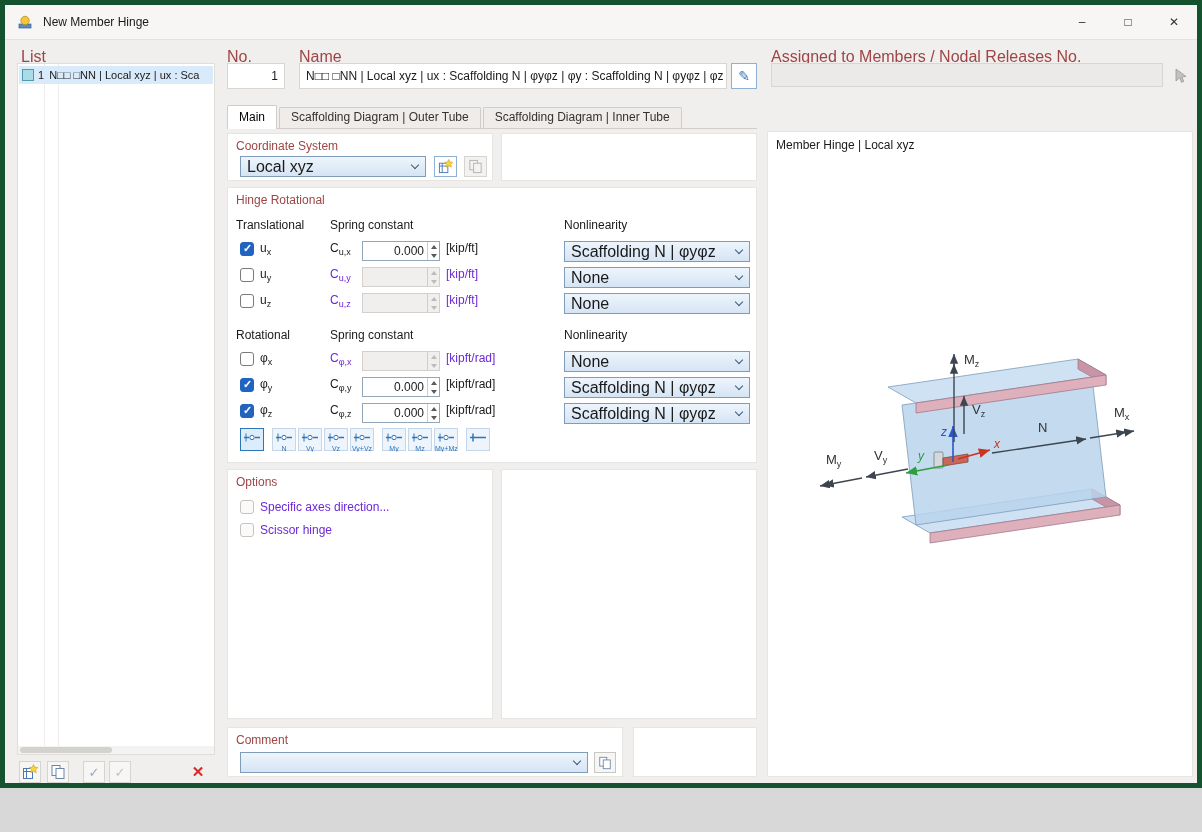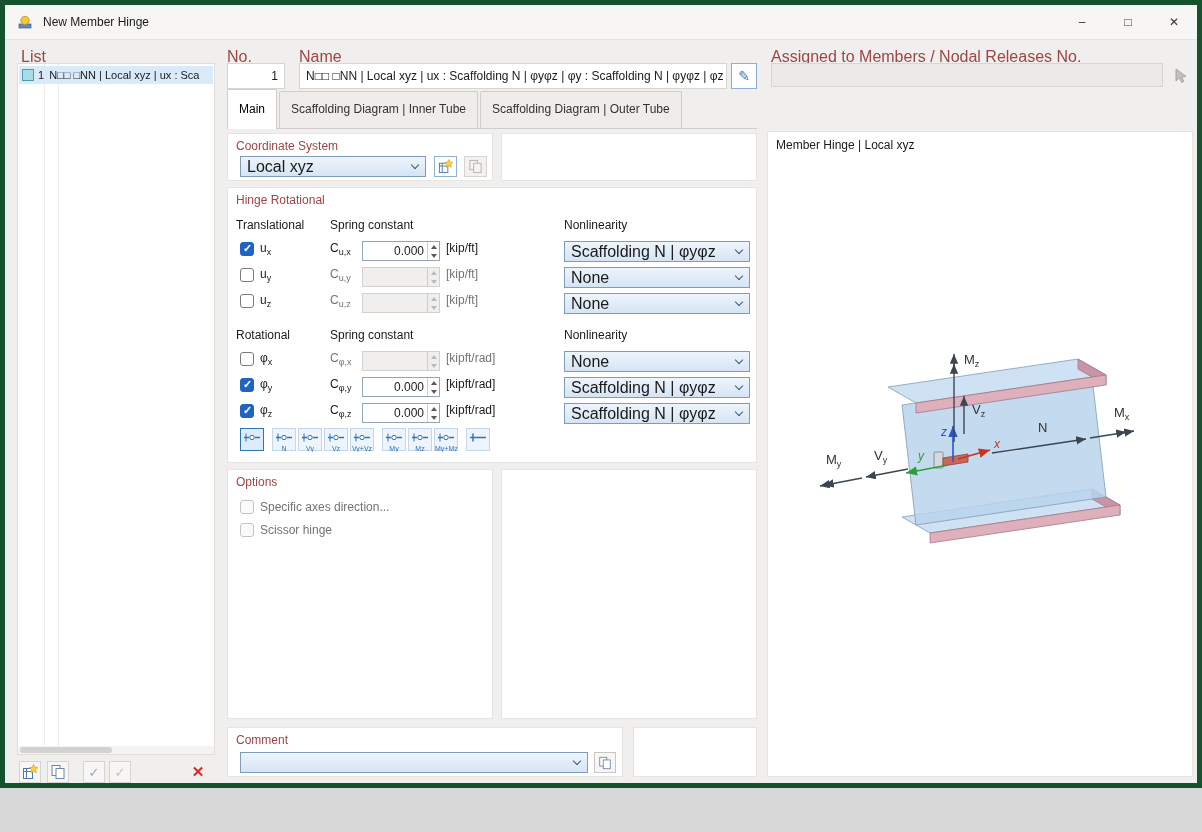--- a/index.html
+++ b/index.html
@@ -22,21 +22,21 @@
   .hbox{position:absolute;background:#fff;border:1px solid #d8d6d3;box-sizing:border-box;overflow:hidden;white-space:nowrap;}
   .noval{position:absolute;right:6px;top:0;line-height:24px;}
   .nameval{display:block;padding:0 6px;line-height:24px;font-size:12px;overflow:hidden;white-space:nowrap;}
   .assignedbox{background:#eceae8;}
   .iconbtn{position:absolute;box-sizing:border-box;display:flex;align-items:center;justify-content:center;background:#fff;border:1px solid #8fb0d4;}
   .iconbtn.dis{border-color:#d6d4d1;background:#f3f2f0;}
   .flatbtn{position:absolute;display:flex;align-items:center;justify-content:center;}
 
   
   .tabs{position:absolute;left:222px;top:100px;width:530px;height:23px;border-bottom:1px solid #cfccc9;display:flex;align-items:flex-end;}
-  .tab{height:20px;line-height:19px;padding:8px 11px;background:#efecea;border:1px solid #cfccc9;border-bottom:none;margin-right:2px;font-size:12px;color:#333;border-radius:2px 2px 0 0;}
+  .tab{height:20px;line-height:19px;padding:0 11px;background:#efecea;border:1px solid #cfccc9;border-bottom:none;margin-right:2px;font-size:12px;color:#333;border-radius:2px 2px 0 0;}
   .tab.active{height:23px;line-height:22px;background:#ffffff;margin-bottom:-1px;color:#000;}
 
   
   .dd{position:absolute;height:21px;box-sizing:border-box;border:1px solid #7f9db9;background:linear-gradient(#eef5fc,#d5e4f4);line-height:19px;padding:0 18px 0 6px;font-size:16px;overflow:hidden;white-space:nowrap;}
   .dd::after{content:"";position:absolute;right:7px;top:5px;width:5px;height:5px;border-right:1.6px solid #3a5a7a;border-bottom:1.6px solid #3a5a7a;transform:rotate(45deg);}
 
   
   .cb{position:absolute;width:14px;height:14px;border:1px solid #7a7a7a;border-radius:3px;background:#fff;box-sizing:border-box;}
   .cb.on{background:#2064c0;border-color:#2064c0;}
   .cb.on::after{content:"✓";color:#fff;font-size:11px;font-weight:bold;position:absolute;left:2px;top:-1px;}
@@ -50,21 +50,21 @@
   .tri-up{width:0;height:0;border-left:3px solid transparent;border-right:3px solid transparent;border-bottom:4px solid #5a5a5a;}
   .tri-dn{width:0;height:0;border-left:3px solid transparent;border-right:3px solid transparent;border-top:4px solid #5a5a5a;}
   .spin.off .tri-up{border-bottom-color:#bdbbb9;}
   .spin.off .tri-dn{border-top-color:#bdbbb9;}
 
   
   .hrow{position:absolute;left:0;width:100%;height:22px;}
   .rsym{position:absolute;left:32px;top:1px;}
   .rc{position:absolute;left:102px;top:1px;}
   .runit{position:absolute;left:218px;top:1px;}
-  .dim{color:#737373;}
+  .dim{color:#6d28d9;}
   .colhead{position:absolute;font-size:12px;color:#1a1a1a;}
 
   
   .pbtn{position:absolute;top:240px;width:24px;height:23px;border:1px solid #c3d6ea;background:#edf4fb;box-sizing:border-box;text-align:center;padding-top:2px;}
   .pbtn.sel{border-color:#2e75b6;background:#ddecfa;}
   .plbl{display:block;font-size:7px;color:#2e75b6;line-height:7px;margin-top:0;white-space:nowrap;overflow:hidden;}
 
   
   .listbox{left:12px;top:58px;width:198px;height:692px;background:#fff;border:1px solid #e0ded9;}
   .lline{position:absolute;top:0;bottom:8px;width:1px;background:#efedeb;}
@@ -159,22 +159,22 @@
     <span class="nameval"></span>
   </div>
   <div class="flatbtn" style="left:1162px;top:58px;width:26px;height:26px;">
     <svg width="15" height="16" viewBox="0 0 15 16">
       <polygon points="3,1 3,13 6.6,9.8 8.6,14.4 10.8,13.4 8.8,9 13,8.4" fill="#c3c1be" stroke="#9a9896" stroke-width="0.8"></polygon>
     </svg>
   </div>
 
   <div class="tabs">
     <div class="tab active">Main</div>
+    <div class="tab">Scaffolding Diagram | Outer Tube</div>
     <div class="tab">Scaffolding Diagram | Inner Tube</div>
-    <div class="tab">Scaffolding Diagram | Outer Tube</div>
   </div>
 
   <div class="panel" style="left:222px;top:128px;width:266px;height:48px;">
     <span class="ptitle">Coordinate System</span>
     <span class="dd" style="left:12px;top:22px;width:186px;">
       <span>Local xyz</span>
     </span>
     <div class="iconbtn" style="left:206px;top:22px;width:23px;height:21px;">
       <svg width="15" height="15" viewBox="0 0 16 16">
         <rect x="1.5" y="4.5" width="9" height="10" fill="#fff" stroke="#4a7ab5"></rect>

